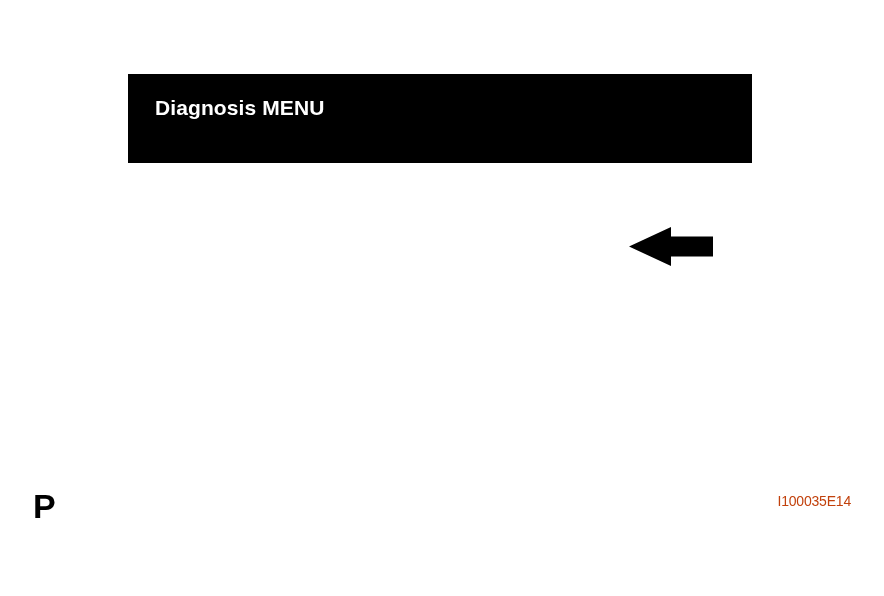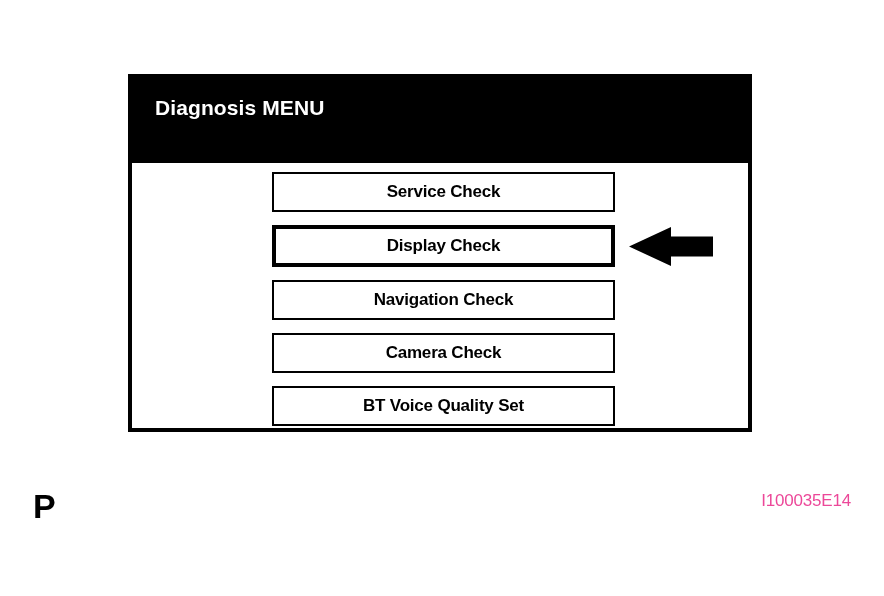--- a/index.html
+++ b/index.html
@@ -106,62 +106,37 @@
     top: 487px;
     font-size: 34px;
     font-weight: bold;
     color: #000000;
     line-height: 38px;
   }
   #figure-id {
     position: absolute;
     right: 33px;
     top: 490px;
-    font-size: 17px;
+    font-size: 14px;
     font-weight: normal;
-    color: #ec4899;
+    color: #c2410c;
     letter-spacing: -0.2px;
     line-height: 22px;
     white-space: nowrap;
   }
 </style>
 </head>
 <body>
 
 <div id="screen-panel">
 
   <div id="title-bar">
     <div id="title-text">Diagnosis MENU</div>
   </div>
 
-  <div id="menu-body">
-    <div id="menu-list">
-
-      <div class="menu-button">
-        <span>Service Check</span>
-      </div>
-
-      <div class="menu-button selected">
-        <span>Display Check</span>
-      </div>
-
-      <div class="menu-button">
-        <span>Navigation Check</span>
-      </div>
-
-      <div class="menu-button">
-        <span>Camera Check</span>
-      </div>
-
-      <div class="menu-button">
-        <span>BT Voice Quality Set</span>
-      </div>
-
-    </div>
-  </div>
 </div>
 
 <div id="pointer-arrow">
   <svg width="84" height="39" viewBox="0 0 84 39" xmlns="http://www.w3.org/2000/svg">
     <polygon points="0,19.5 42,0 42,9.5 84,9.5 84,29.5 42,29.5 42,39" fill="#000000"></polygon>
   </svg>
 </div>
 
 <div id="page-marker">P</div>
 

